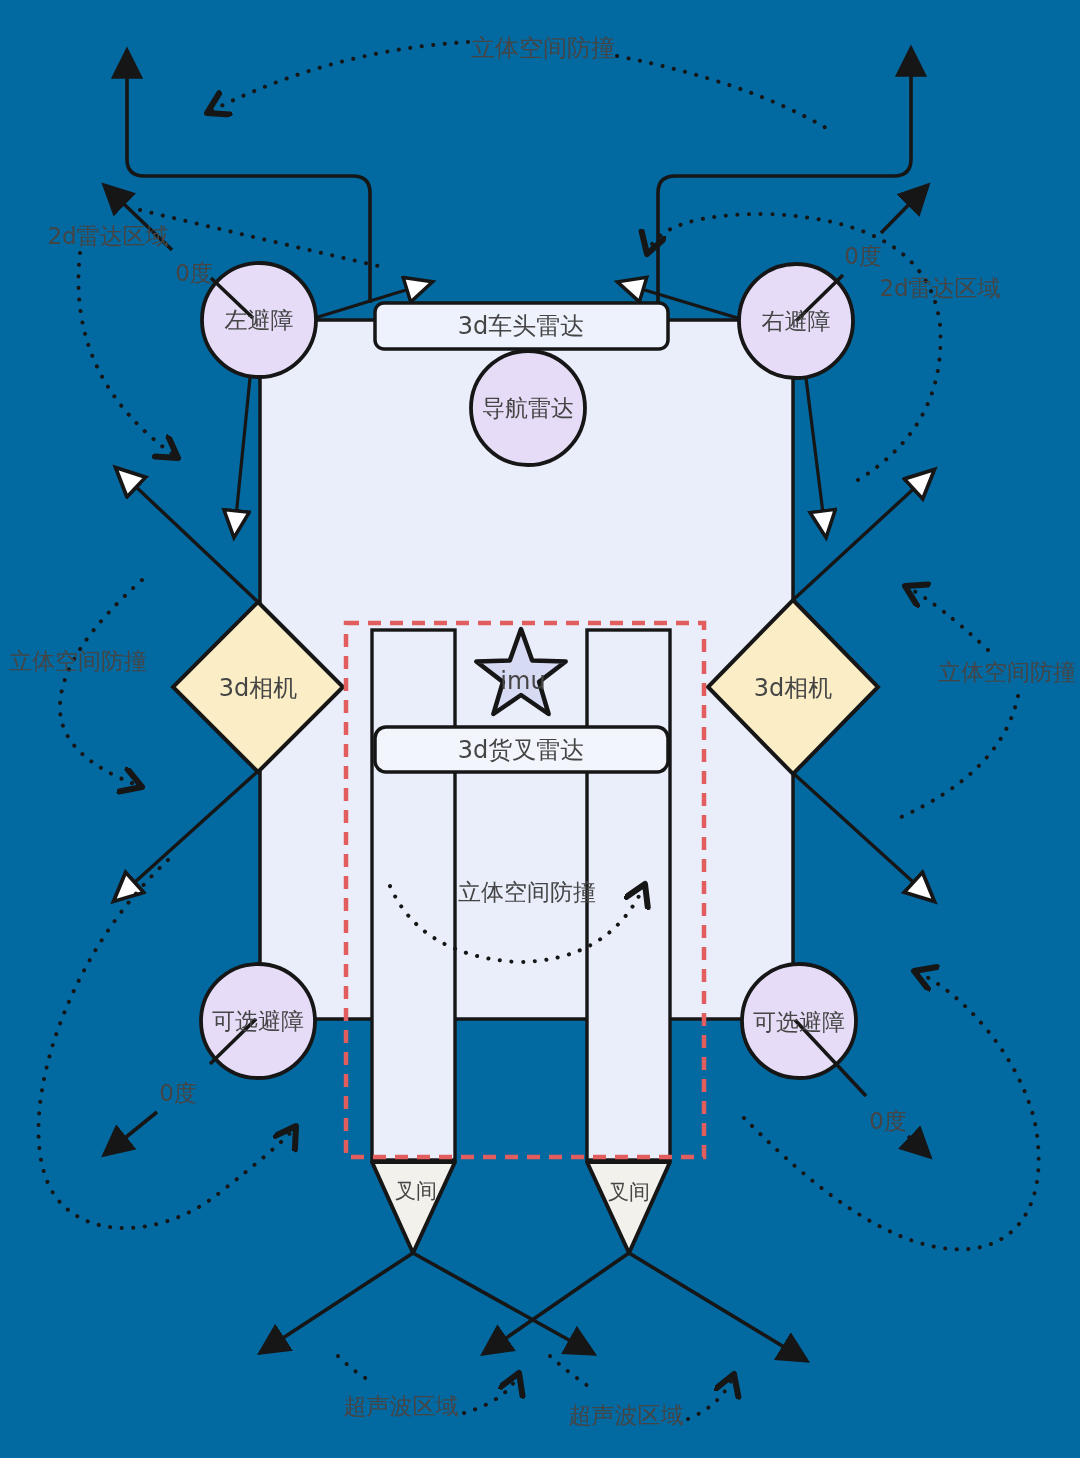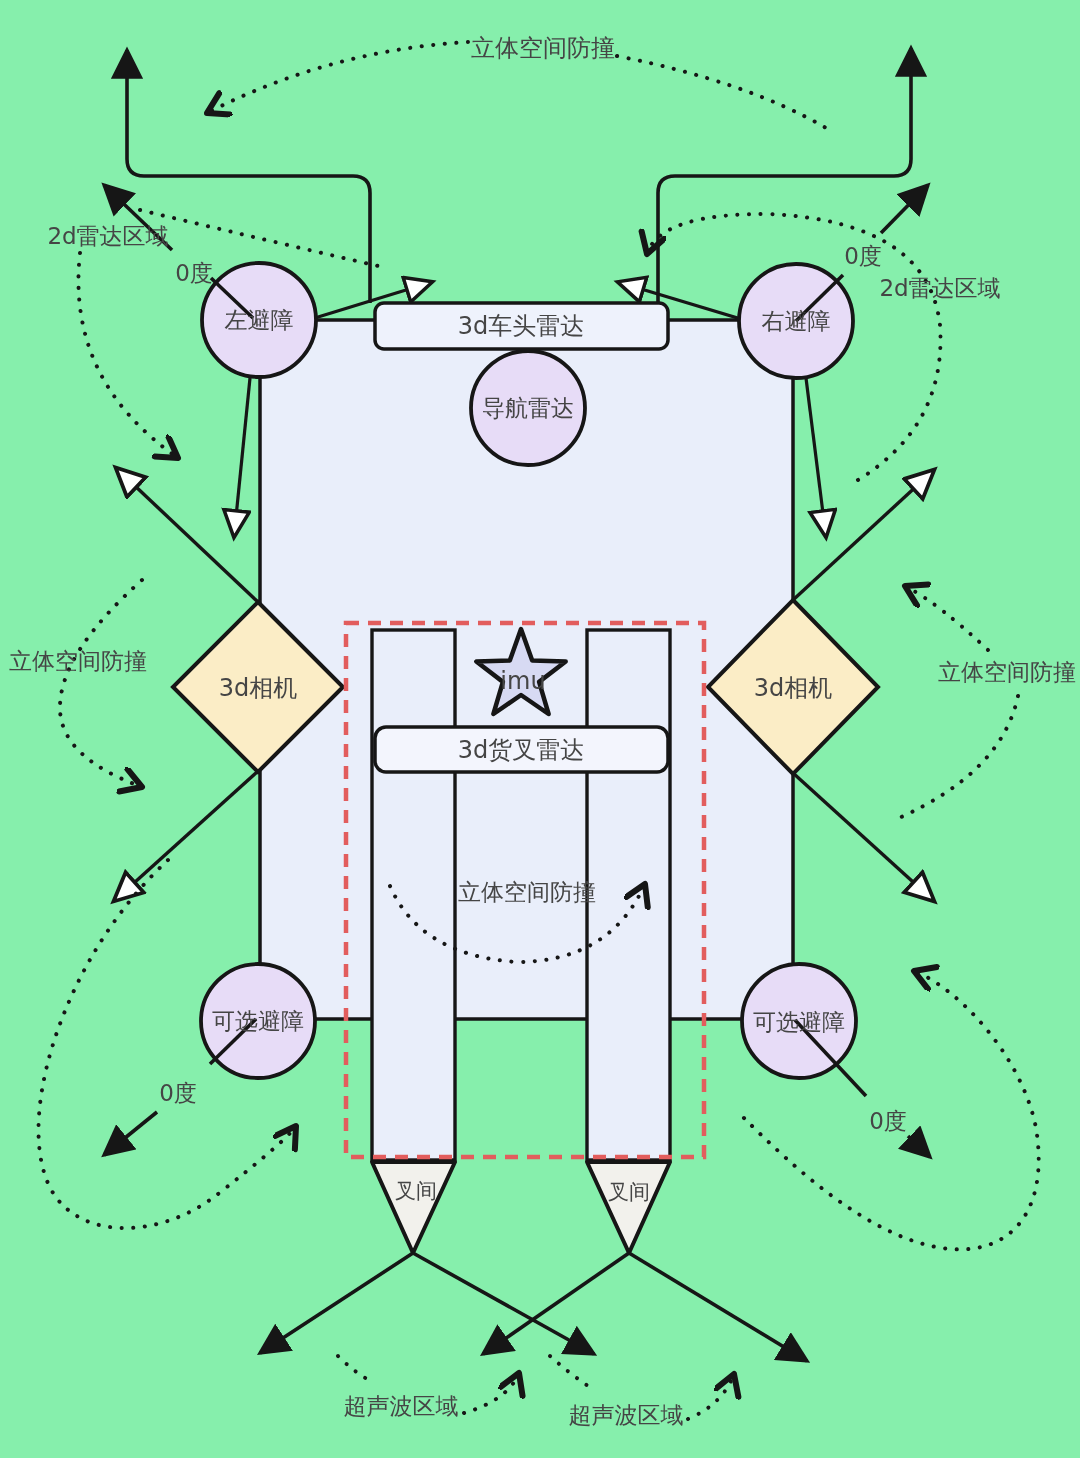--- a/index.html
+++ b/index.html
@@ -1,16 +1,16 @@
 <!DOCTYPE html>
 <html><head>
 <meta charset="utf-8">
 <style>
   html,body{margin:0;padding:0;background:#ffffff;}
-  .stage{width:1080px;height:1458px;position:relative;background:#86efac;overflow:hidden;}
+  .stage{width:1080px;height:1458px;position:relative;background:#0369a1;overflow:hidden;}
   svg{display:block;font-family:"DejaVu Sans","Liberation Sans",sans-serif;}
   text{fill:#454545;}
 </style>
 </head>
 <body>
 
 <div class="stage">
 <svg width="1080" height="1458" viewBox="0 0 1080 1458">
   <defs>
     <marker id="mSolid" markerUnits="strokeWidth" markerWidth="10" markerHeight="9" refX="8" refY="4.5" orient="auto">

